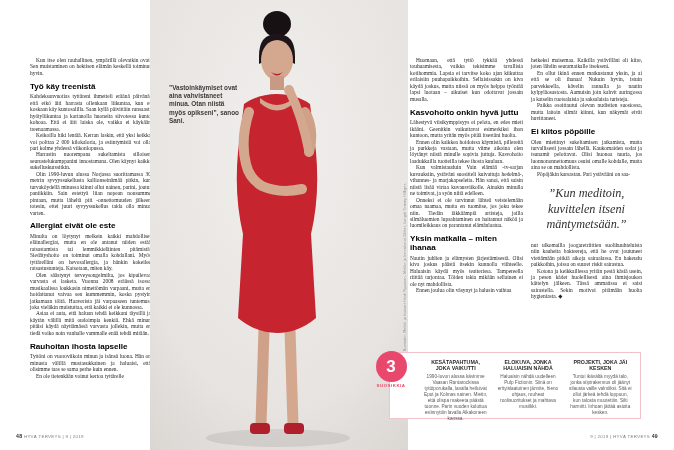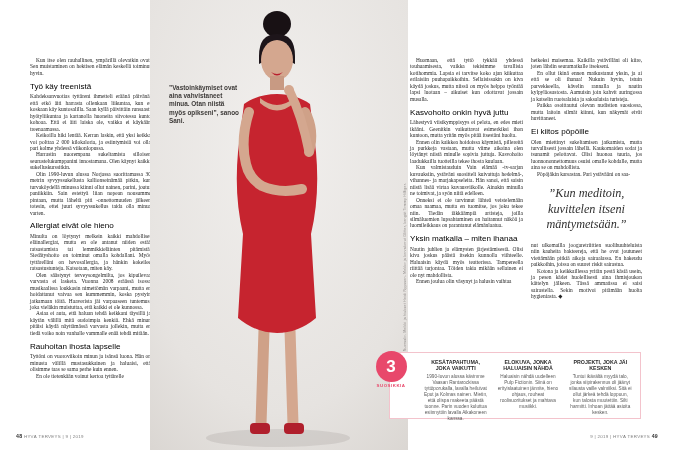--- a/index.html
+++ b/index.html
@@ -3,21 +3,21 @@
 <meta charset="utf-8">
 <style>
   html,body{margin:0;padding:0;background:#ffffff;}
   .spread{position:relative;width:674px;height:450px;background:#fff;overflow:hidden;
           font-family:"Liberation Serif",serif;color:#262626;}
   
   .col{position:absolute;top:57px;text-align:justify;font-size:5.4px;line-height:6.45px;}
   .left-col{left:30px;width:121px;}
   .rcol1{left:410px;width:113px;}
   .rcol2{left:531px;width:111px;}
-  .col h2{font-family:"Liberation Sans",sans-serif;font-weight:normal;font-size:8.1px;
+  .col h2{font-family:"Liberation Sans",sans-serif;font-weight:bold;font-size:8.1px;
           line-height:9px;margin:5.5px 0 2.5px;text-align:left;color:#000;}
   .p{margin:0;}
   .ind{text-indent:6px;}
   .pull-quote{font-style:italic;font-size:12.2px;line-height:15.5px;text-align:center;
           margin:9px 0;color:#2f2f2f;text-indent:0;}
   
   .photo{position:absolute;left:150px;top:0;width:258px;height:450px;margin:0;}
   .photo svg{position:absolute;left:0;top:0;}
   .caption{position:absolute;left:19px;top:84px;width:70px;font-family:"Liberation Sans",sans-serif;
           font-weight:bold;font-size:6.4px;line-height:8.2px;color:#3d3a38;text-align:left;}
@@ -48,21 +48,21 @@
 
 <div class="spread">
 
   <section class="col left-col">
     <p class="p ind">Kun itse olen rauhallinen, ympärillä olevatkin ovat. Sen muistaminen on hektisen elämän keskellä toiminut hyvin.</p>
     <h2>Työ käy treenistä</h2>
     <p class="p">Kahdeksanvuotias tyttäreni ihmetteli eräänä päivänä, että etkö äiti harrasta ollenkaan liikuntaa, kun et koskaan käy kuntosalilla. Saan kyllä päivittäin runsaasti hyötyliikuntaa ja kartanolla huoneita siivotessa kunto kohoaa. Että ei äiti laiska ole, vaikka ei käykään treenaamassa.</p>
     <p class="p ind">Keikoilla hiki lentää. Kerran laskin, että yksi keikka voi polttaa 2 000 kilokaloria, ja esiintymisiä voi olla pari kolme yhdessä viikonlopussa.</p>
     <p class="p ind">Harrastin nuorempana sukeltamista silloisen seurustelukumppanini innostamana. Olen käynyt kaikki sukelluskurssitkin.</p>
     <p class="p ind">Olin 1990-luvun alussa Norjassa suorittamassa 30 metrin syvyyssukellusta kallionseinämää pitkin, kun turvaköydellä minussa kiinni ollut nainen, parini, joutui paniikkiin. Sain estettyä liian nopean nousumme pintaan, mutta läheltä piti -onnettomuuden jälkeen totesin, ettei juuri syvyyssukellus taida olla minua varten.</p>
-    <h2>Allergiat eivät ole hieno</h2>
+    <h2>Allergiat eivät ole este</h2>
     <p class="p">Minulta on löytynyt melkein kaikki mahdolliset eläinallergiat, mutta en ole antanut niiden estää ratsastamista tai lemmikkieläinten pitämistä. Siedätyshoito on toiminut omalla kohdallani. Myös tyttärelläni on hevosallergia, ja hänkin kokeilee ratsastustunteja. Katsotaan, miten käy.</p>
     <p class="p ind">Olen säästynyt terveysongelmilta, jos kipuilevaa varvasta ei lasketa. Vuonna 2008 eräässä isossa musikaalissa loukkasin nimettömän varpaani, mutta en hoidattanut vaivaa sen kummemmin, koska pystyin jatkamaan töitä. Haaverista jäi varpaaseen tuntemus, joka vieläkin muistuttaa, että kaikki ei ole kunnossa.</p>
     <p class="p ind">Asiaa ei auta, että haluan tehdä keikkani täysillä ja käytän välillä mitä oudoimpia kenkiä. Ehkä minun pitäisi käydä näyttämässä varvasta jollekin, mutta en tiedä voiko noin vanhalle vammalle enää tehdä mitään.</p>
     <h2>Rauhoitan ihosta lapselle</h2>
     <p class="p">Tyttöni on vuoroviikoin minun ja isänsä luona. Hän on minusta välillä mustasukkainen ja haluaisi, että olisimme taas se sama perhe kuin ennen.</p>
     <p class="p ind">En ole tietenkään voinut kertoa tyttärelle</p>
   </section>
 
   <figure class="photo">
     <svg width="258" height="450" viewBox="0 0 258 450">

